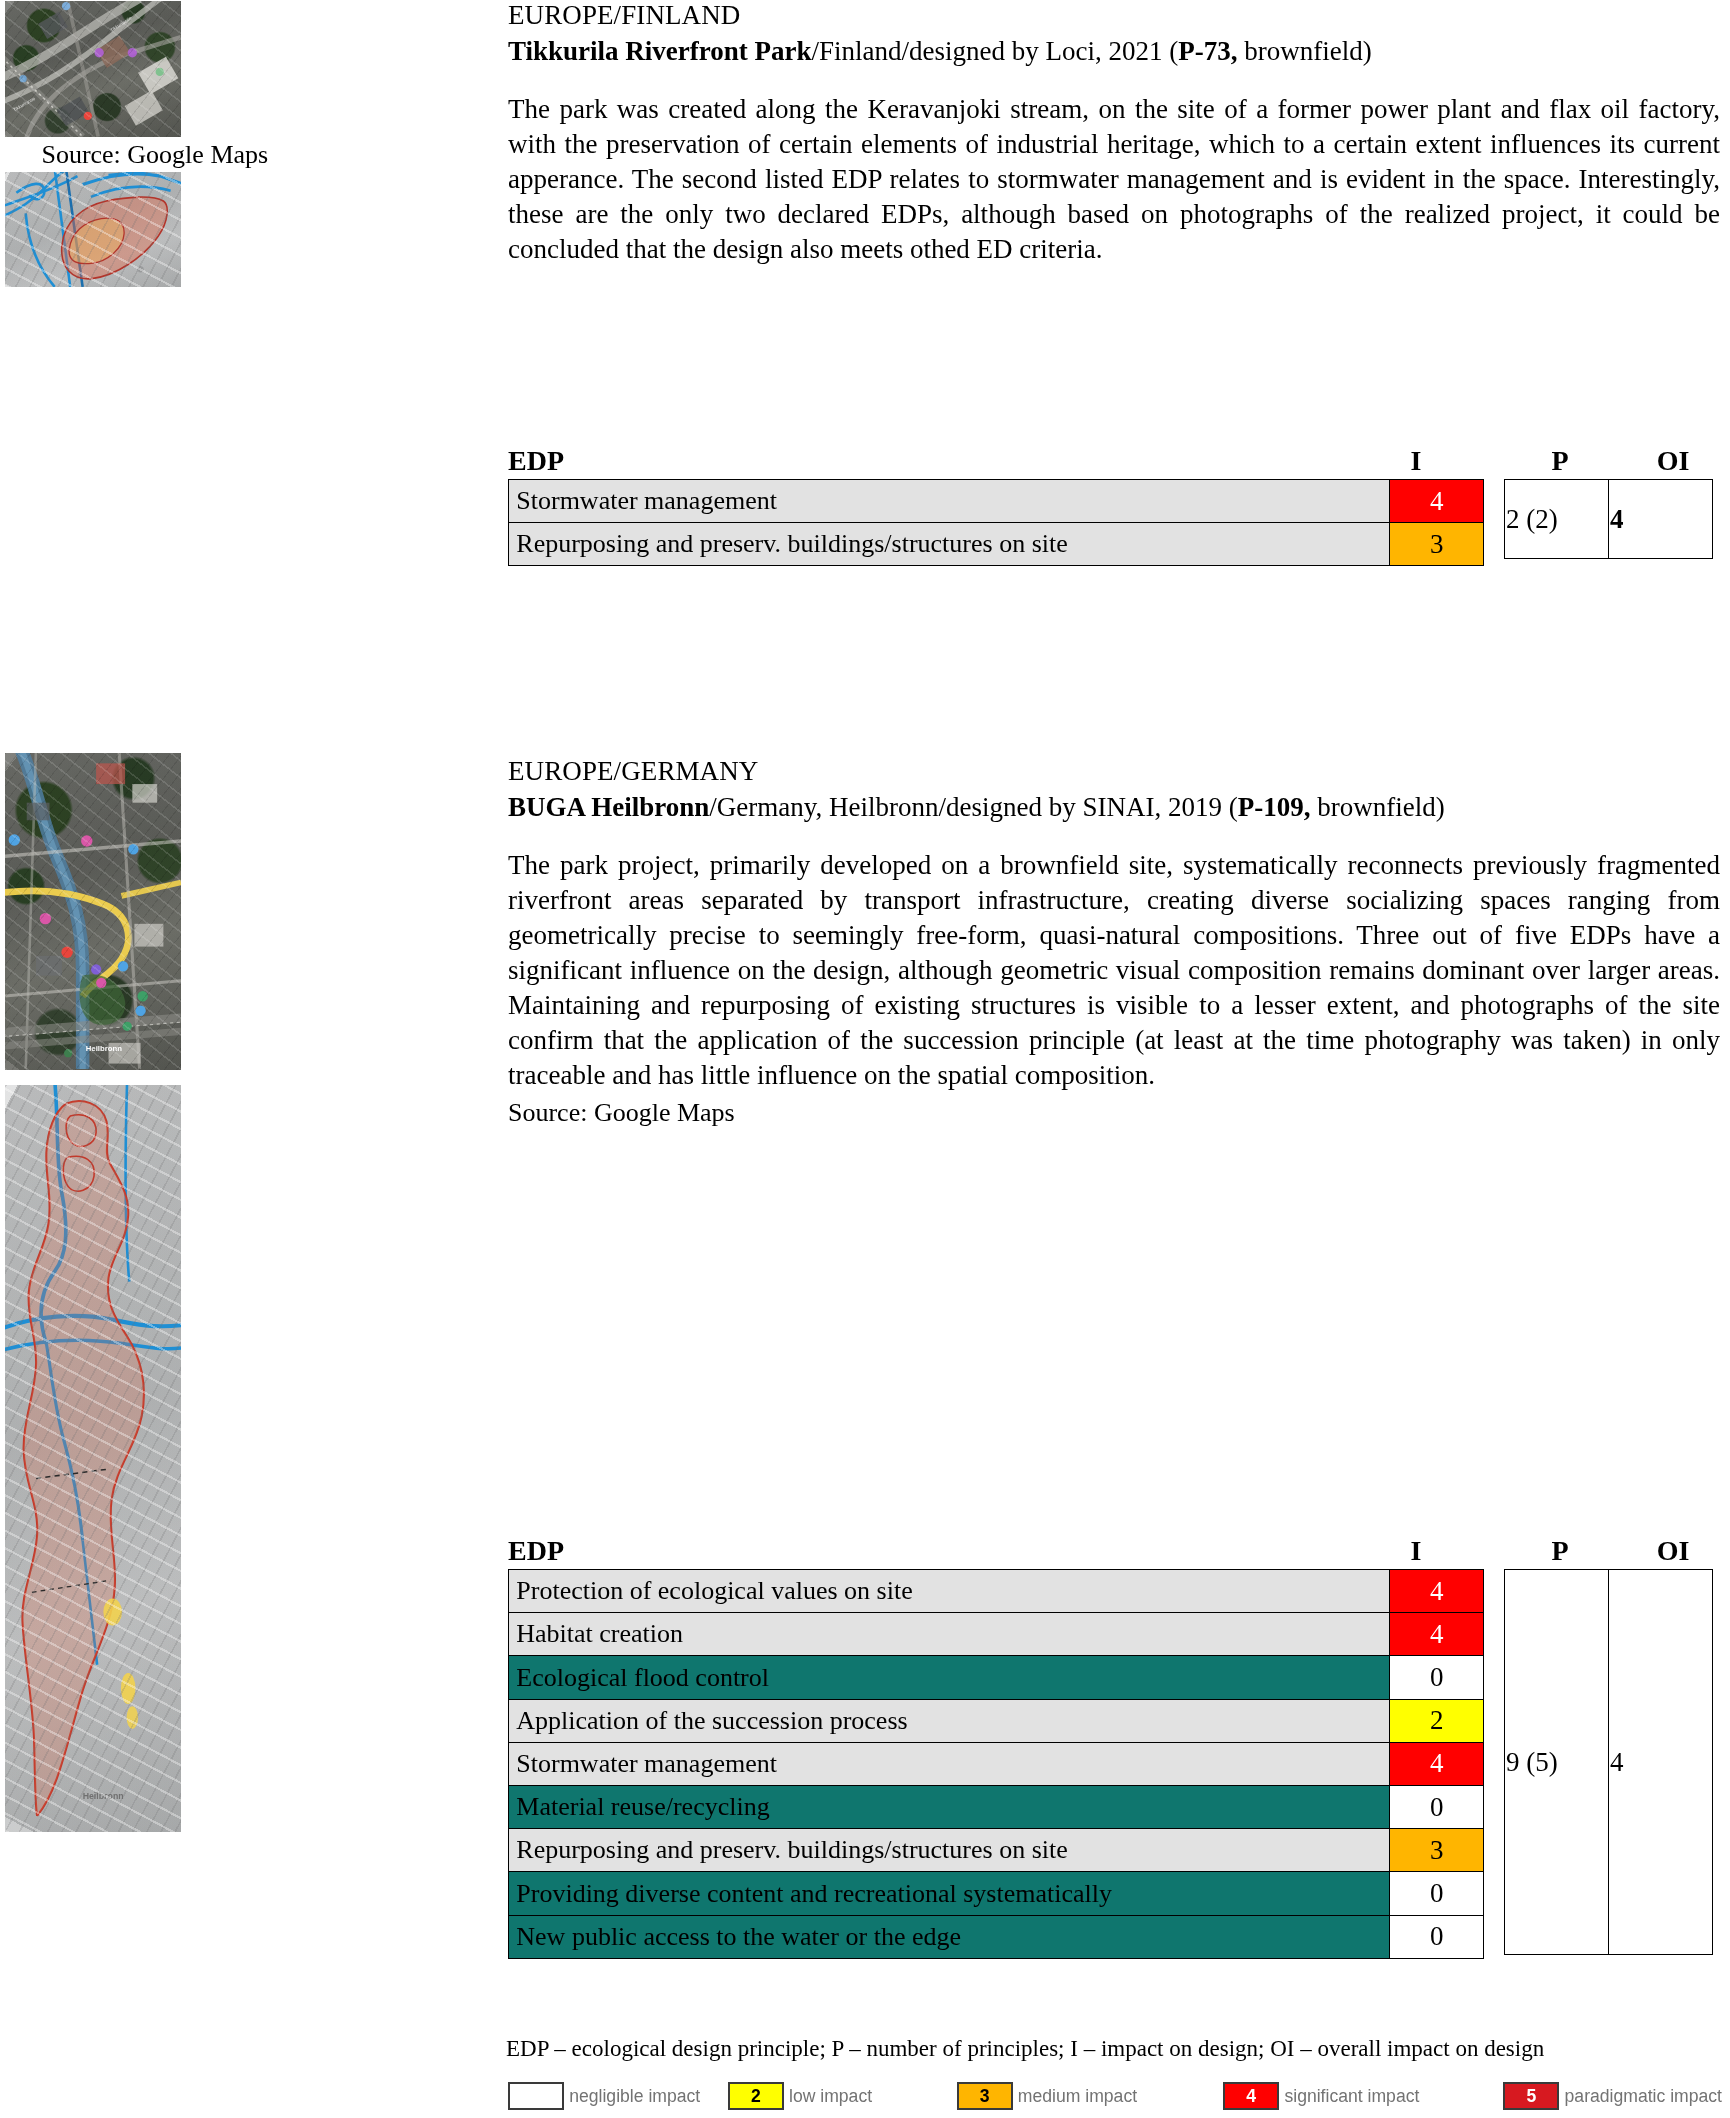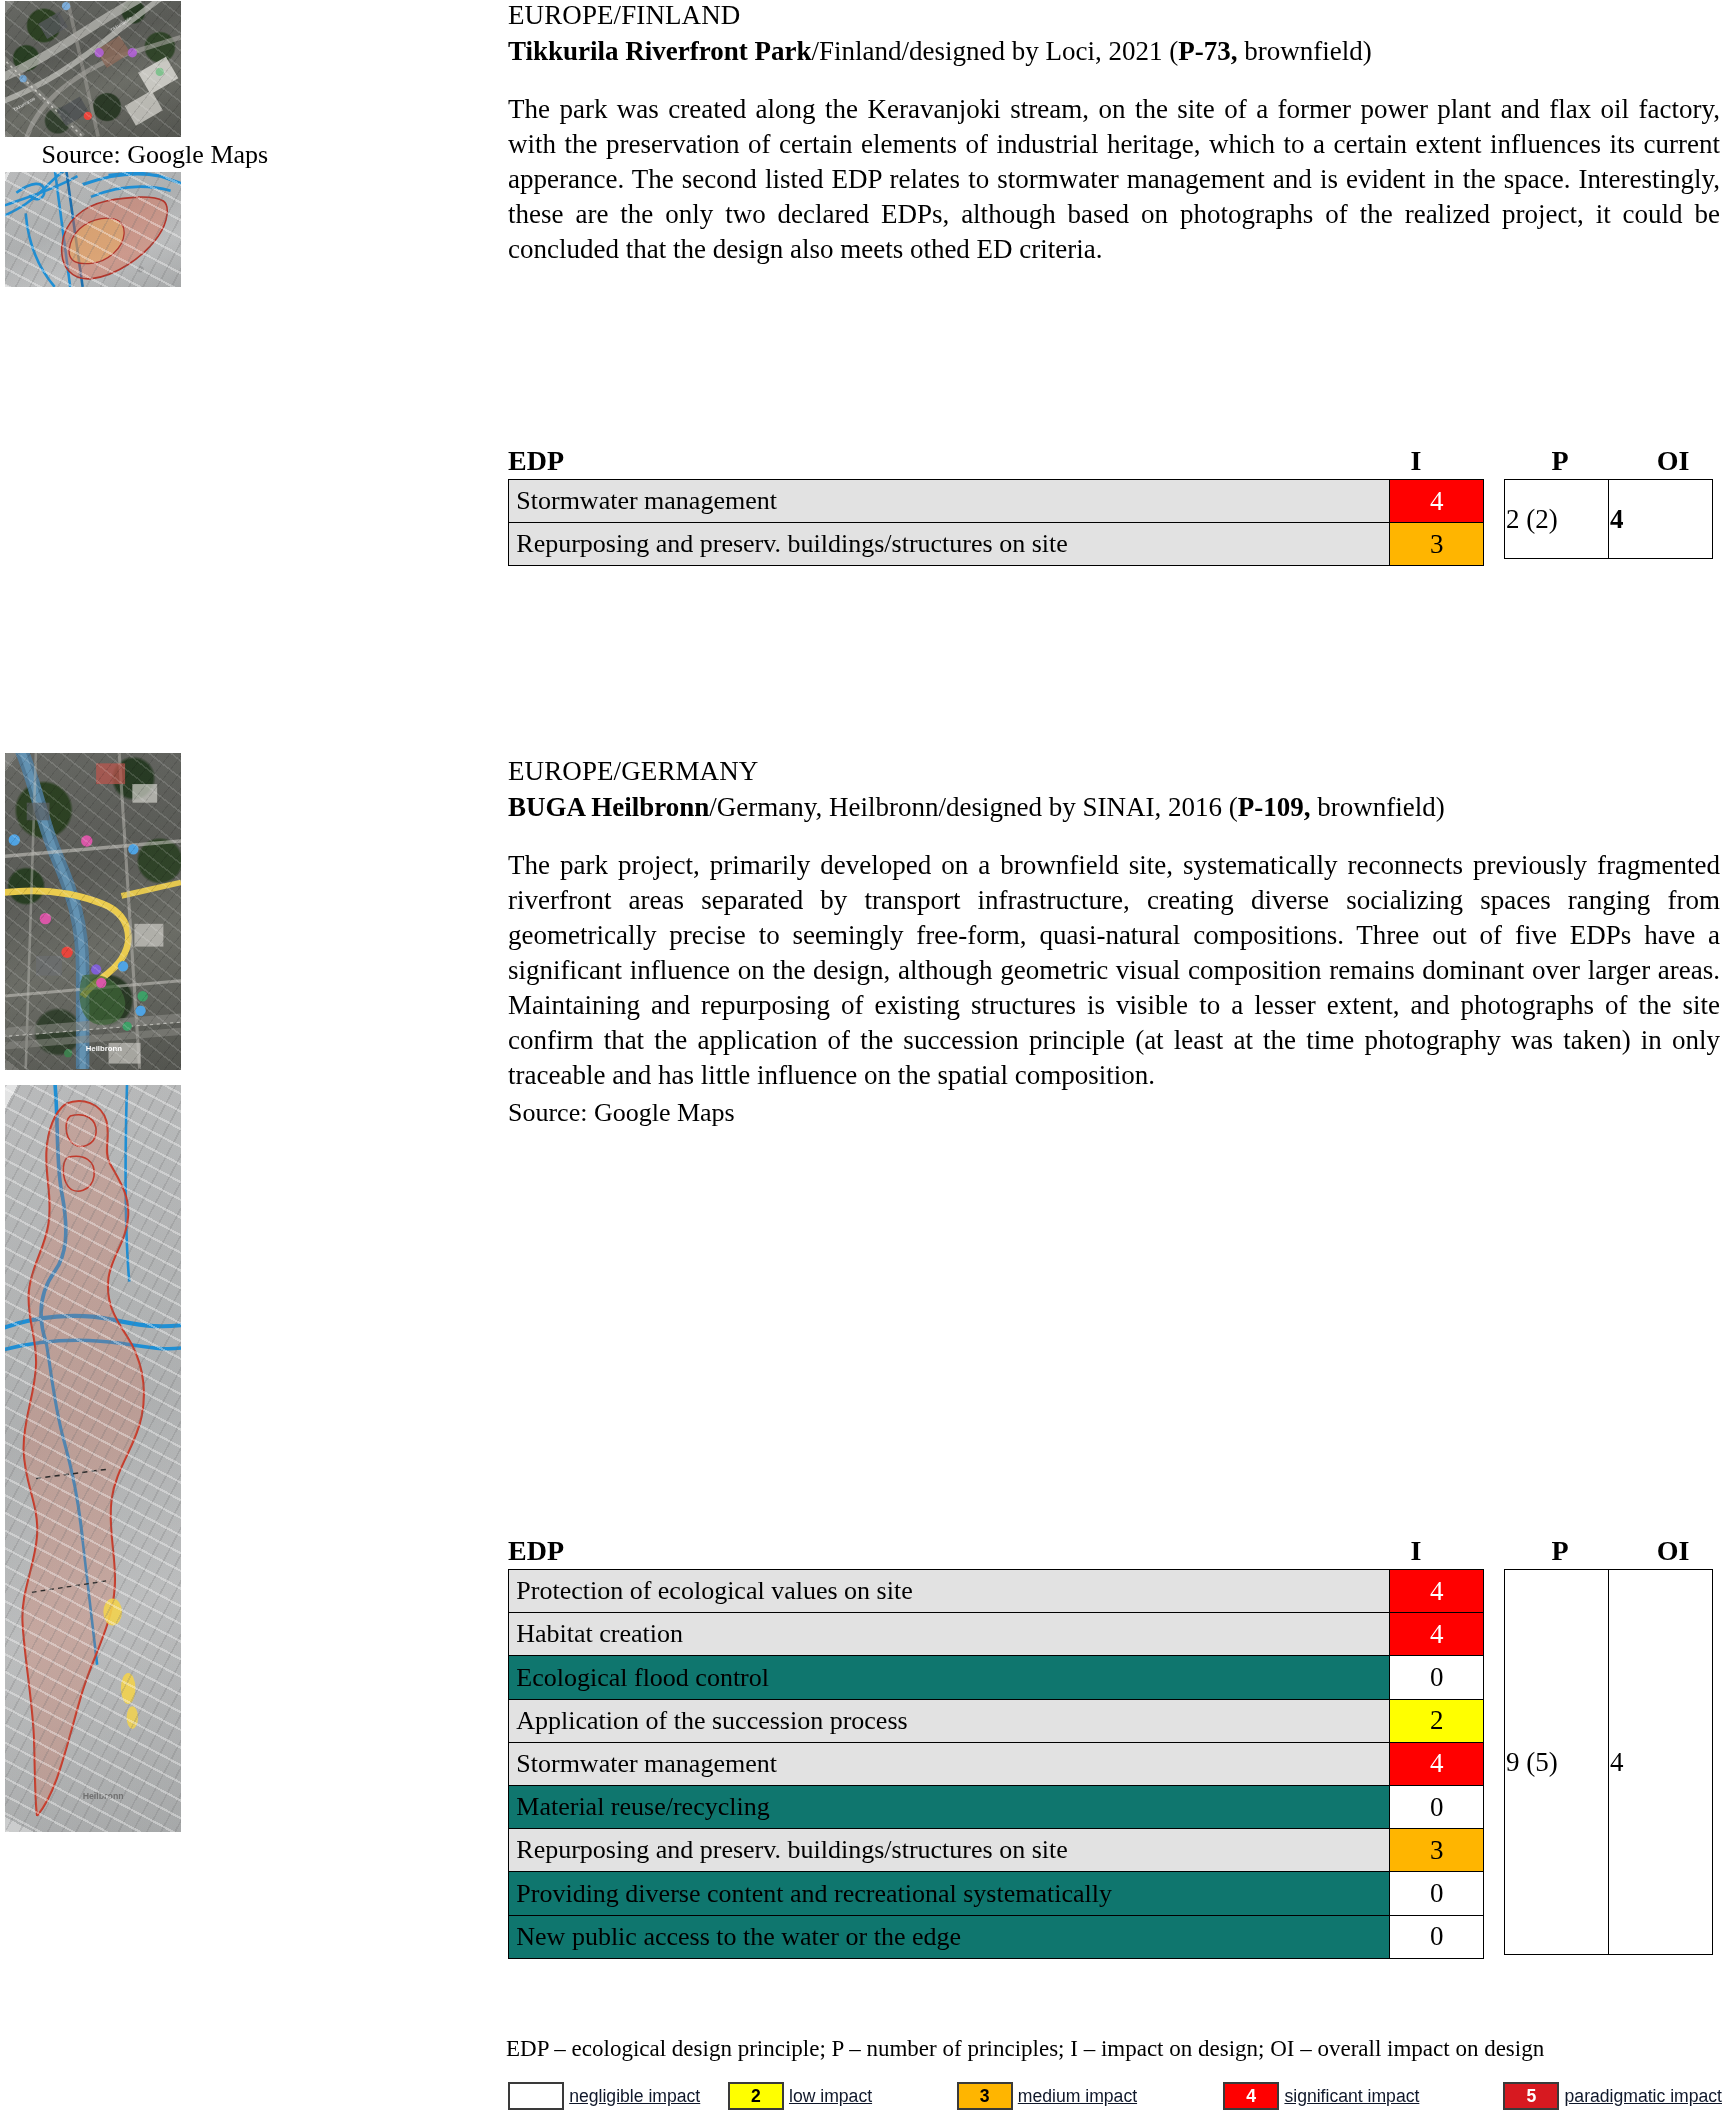--- a/index.html
+++ b/index.html
@@ -170,23 +170,22 @@
     font-family: "Liberation Sans", sans-serif;
     font-weight: bold;
     font-size: 17.6px;
     color: #000;
   }
   .swatch.dark-text { color: #000; }
   .swatch.light-text { color: #ffffff; }
   .legend-label {
     font-size: 17.6px;
     margin-left: 5.2px;
-    color: #0f172a;
+    color: #737373;
     white-space: nowrap;
-    text-decoration: underline;
   }
 </style>
 </head>
 <body>
 
 <div class="page">
 
   <div class="map sat" style="left:5.2px; top:1px; width:176px; height:136px;">
     <svg class="overlay" viewBox="0 0 340 262" preserveAspectRatio="none">
 
@@ -320,21 +319,21 @@
       <circle cx="266" cy="470" r="10" fill="#3e9f67"></circle>
       <circle cx="262" cy="498" r="10" fill="#4fa3e3"></circle>
       <circle cx="236" cy="528" r="9" fill="#3e9f67"></circle>
       <text x="156" y="576" fill="#ffffff" font-size="15" font-family="Liberation Sans, sans-serif" font-weight="bold">Heilbronn</text>
     </svg>
   </div>
 
   <div class="col-right" style="top:756px;">
     <div class="hdr-region">EUROPE/GERMANY</div>
     <div class="hdr-project">
-      <b>BUGA Heilbronn</b><span>/Germany, Heilbronn/designed by SINAI,  2016 (</span><b>P-109,</b><span> brownfield)</span>
+      <b>BUGA Heilbronn</b><span>/Germany, Heilbronn/designed by SINAI,  2019 (</span><b>P-109,</b><span> brownfield)</span>
     </div>
     <div class="body-par" style="margin-top:24px; width:1212px;">The park project, primarily developed on a brownfield site, systematically reconnects previously fragmented riverfront areas separated by transport infrastructure, creating diverse socializing spaces ranging from geometrically precise to seemingly free-form, quasi-natural compositions. Three out of five EDPs have a significant influence on the design, although geometric visual composition remains dominant over larger areas. Maintaining and repurposing of existing structures is visible to a lesser extent, and photographs of the site confirm that the application of the succession principle (at least at the time photography was taken) in only traceable and has little influence on the spatial composition.</div>
     <div class="src-caption" style="margin-top:3.1px;">Source: Google Maps</div>
   </div>
 
   <div class="map grey" style="left:5.2px; top:1085px; width:176px; height:747px;">
     <svg class="overlay" viewBox="0 0 340 1440" preserveAspectRatio="none">
 
       <path d="M96 -10 C 104 80, 98 150, 110 210 C 124 286, 118 330, 96 360
                C 70 396, 60 440, 80 500" stroke="#1f8fd4" stroke-width="7" fill="none"></path>

